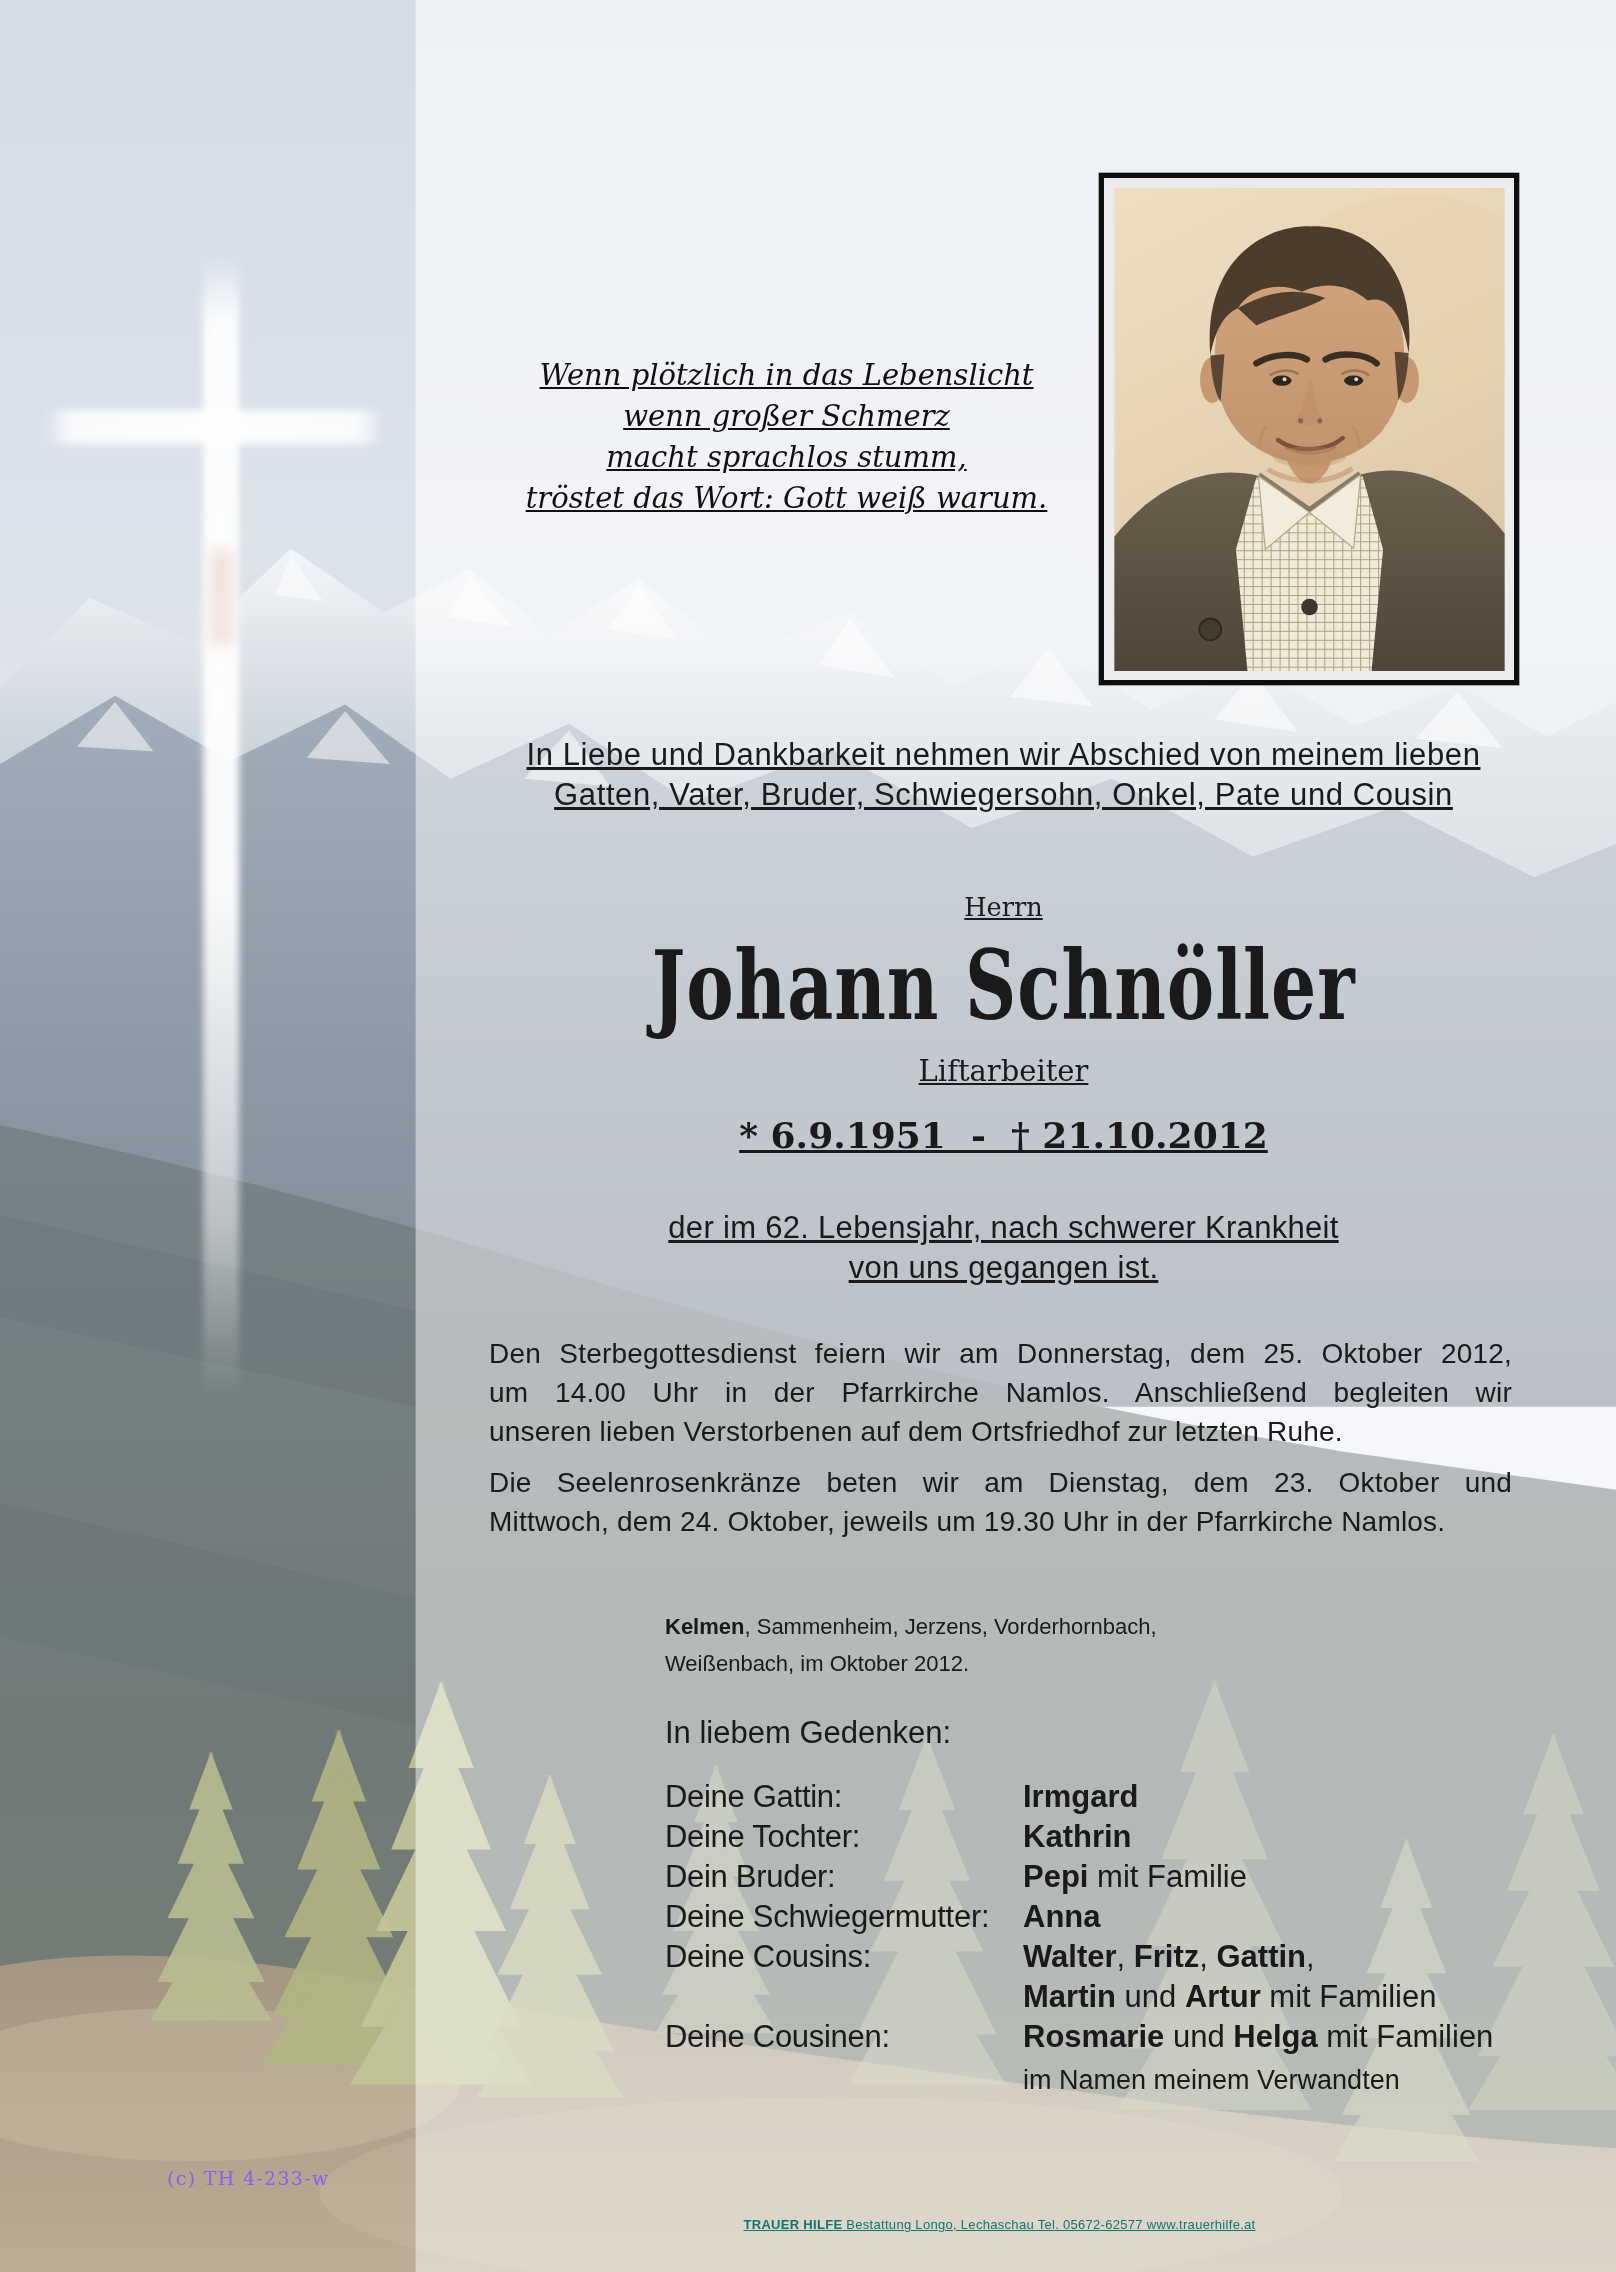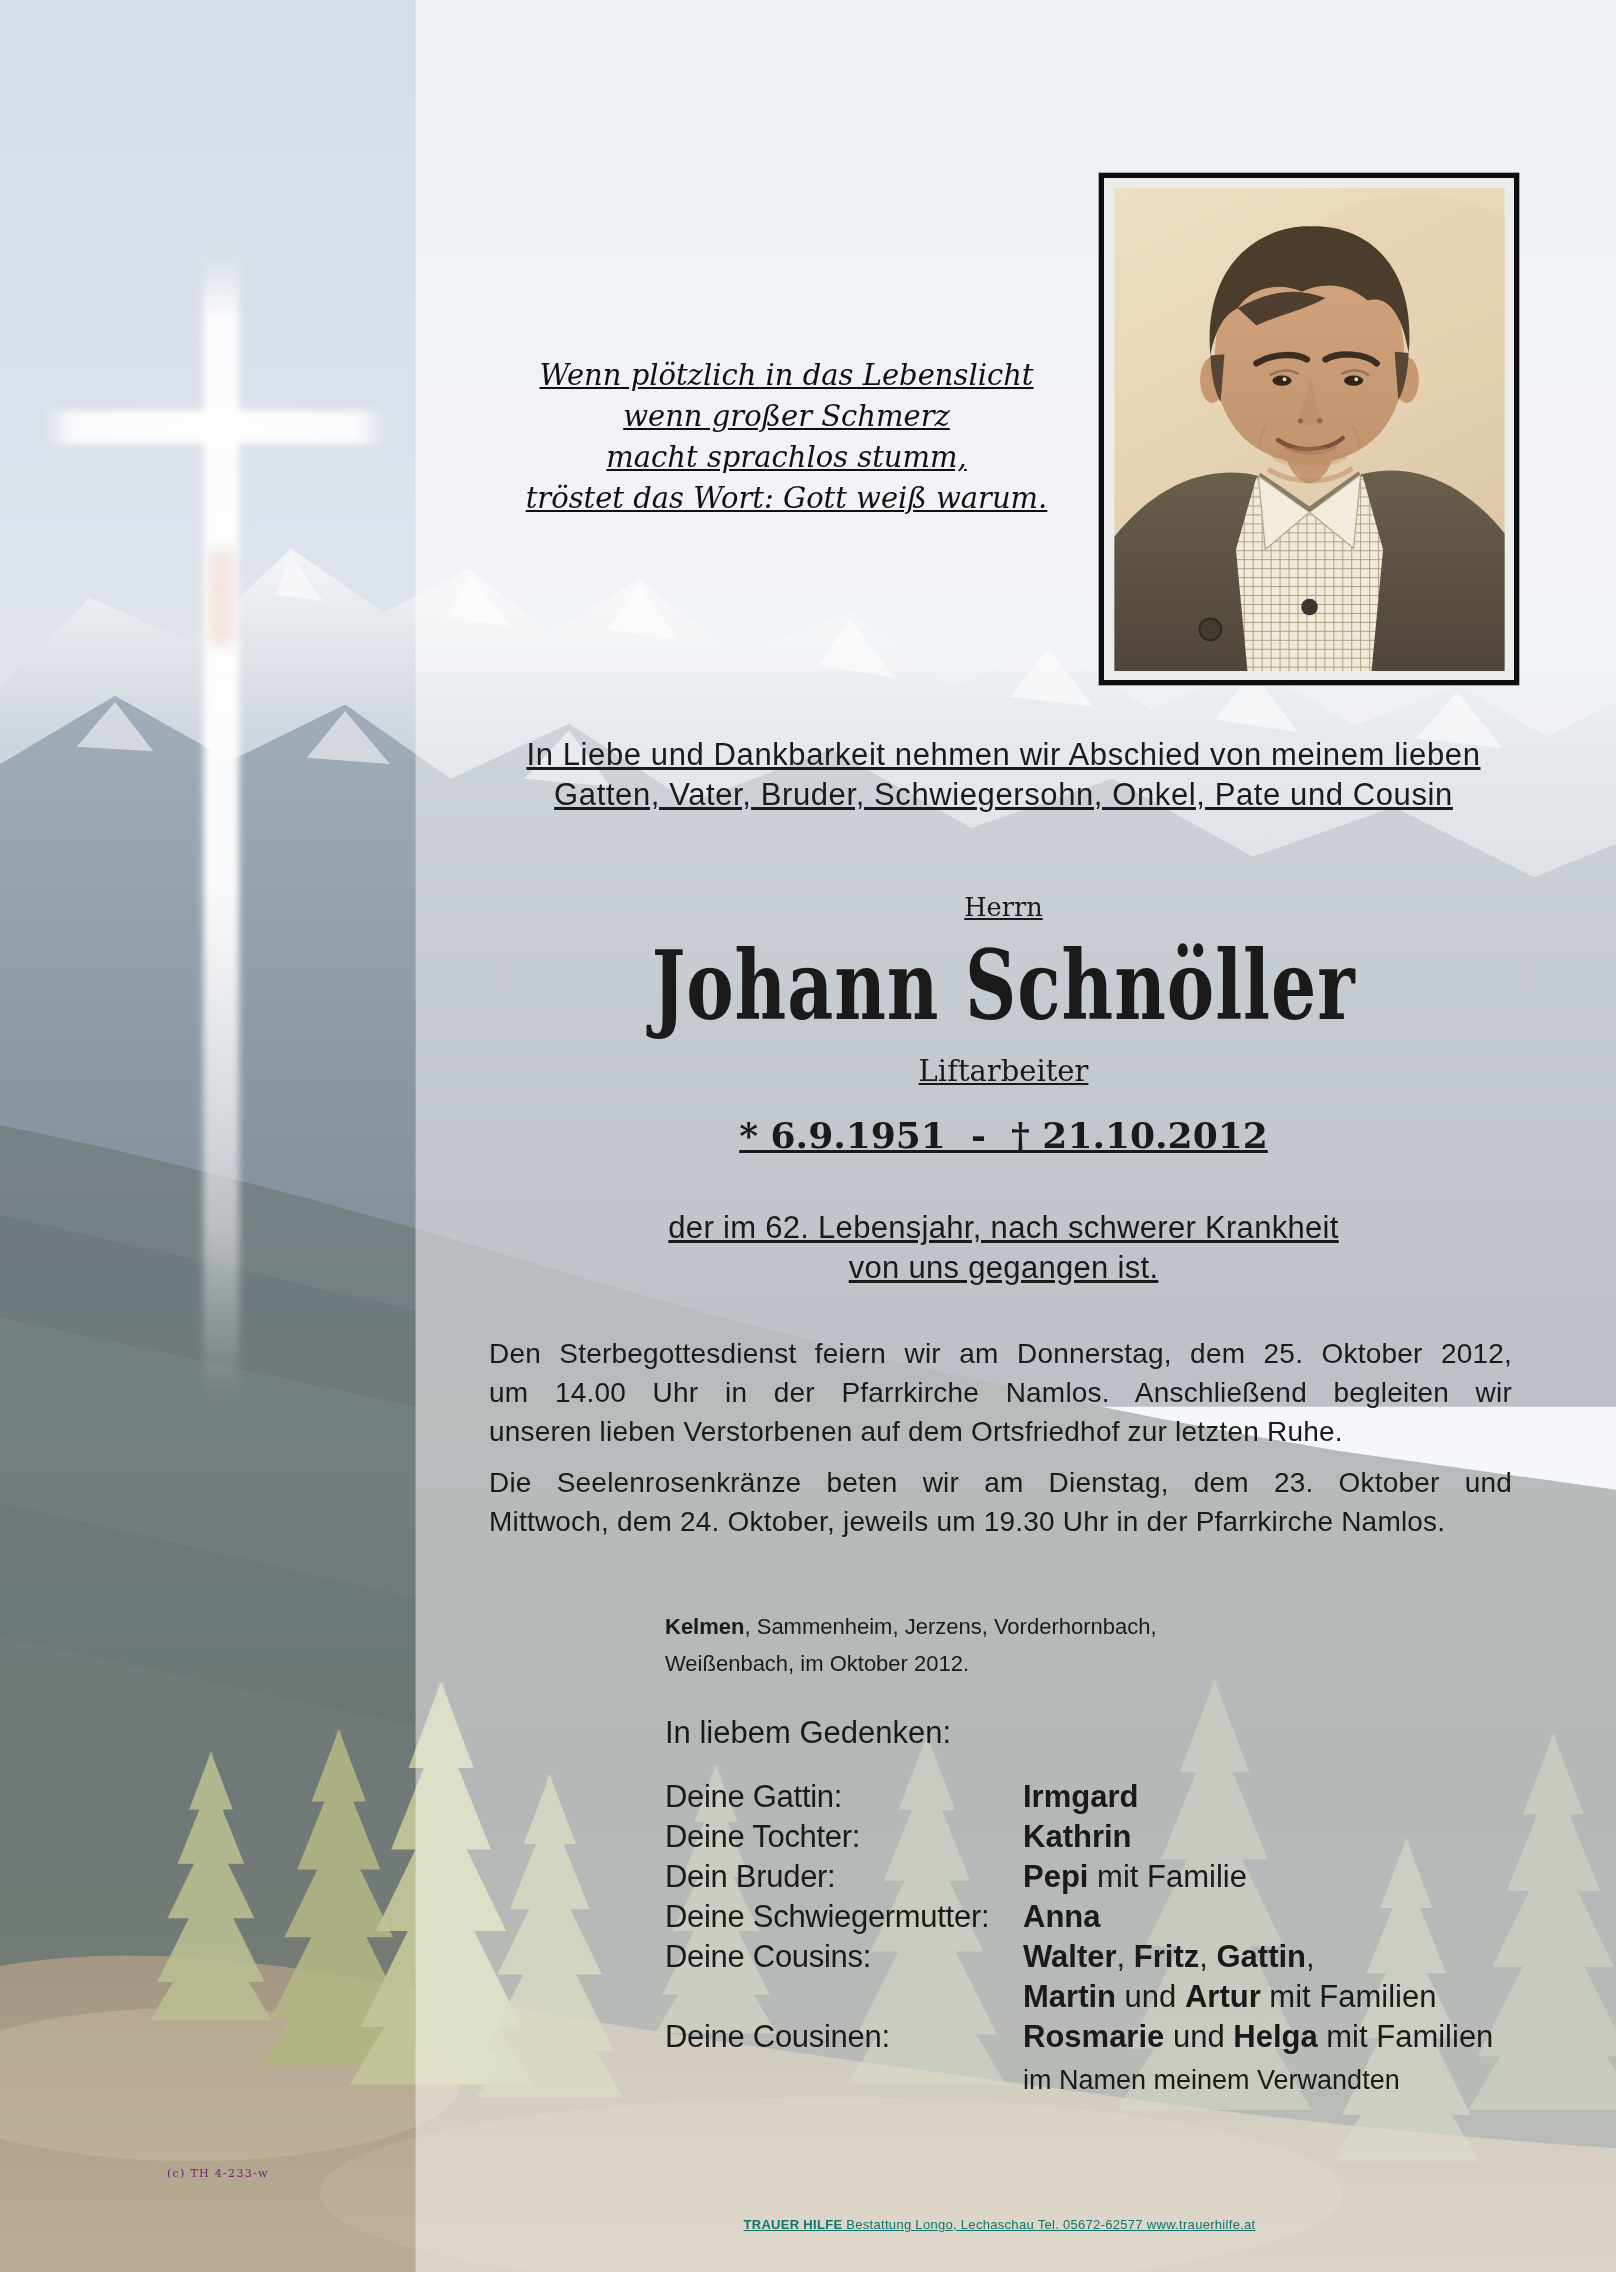--- a/index.html
+++ b/index.html
@@ -27,22 +27,22 @@
   .p1{top:1334px;} .p2{top:1463px;}
   .jline{text-align:justify;text-align-last:justify;}
   .lline{white-space:nowrap;text-align:left;}
   .origin{left:665px;top:1608px;font-size:22px;line-height:37px;}
   .heading{left:665px;top:1715px;font-size:31px;}
   .glist{left:665px;top:1778px;width:869px;font-size:31px;}
   .g-row{display:flex;height:40px;line-height:37px;}
   .g-label{flex:none;width:358px;letter-spacing:-0.3px;}
   .bold{font-weight:bold;}
   .closing{left:1023px;top:2065px;font-size:27px;}
-  .copyright{left:167px;top:2167px;font-family:"DejaVu Serif",serif;font-size:11px;
-        letter-spacing:1.3px;color:#701a75;text-align:right;}
+  .copyright{left:167px;top:2167px;font-family:"DejaVu Serif",serif;font-size:19px;
+        letter-spacing:1.3px;color:#8b5cf6;text-align:right;}
   .footer{left:488px;top:2217px;width:1023px;font-size:13px;letter-spacing:0.3px;color:#0f766e;}
 </style>
 </head>
 <body>
 
 <div class="page">
 
   <svg class="bg" viewBox="0 0 2528 3555" preserveAspectRatio="none" aria-hidden="true">
     <defs>
       <linearGradient id="gSky" x1="0" y1="0" x2="0" y2="1">

